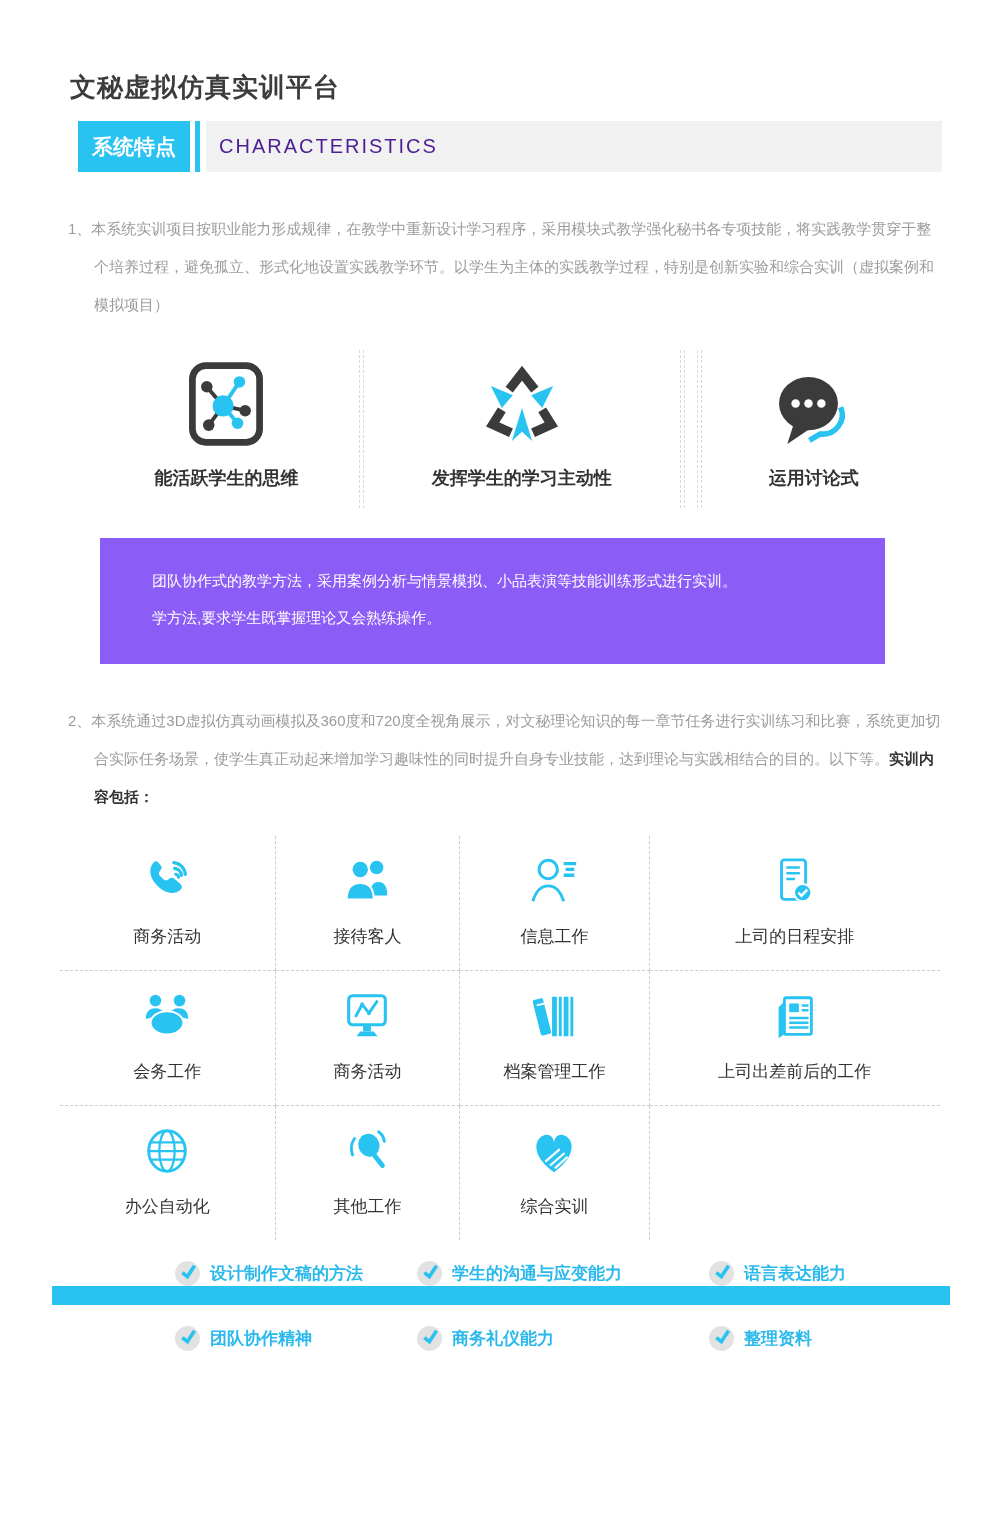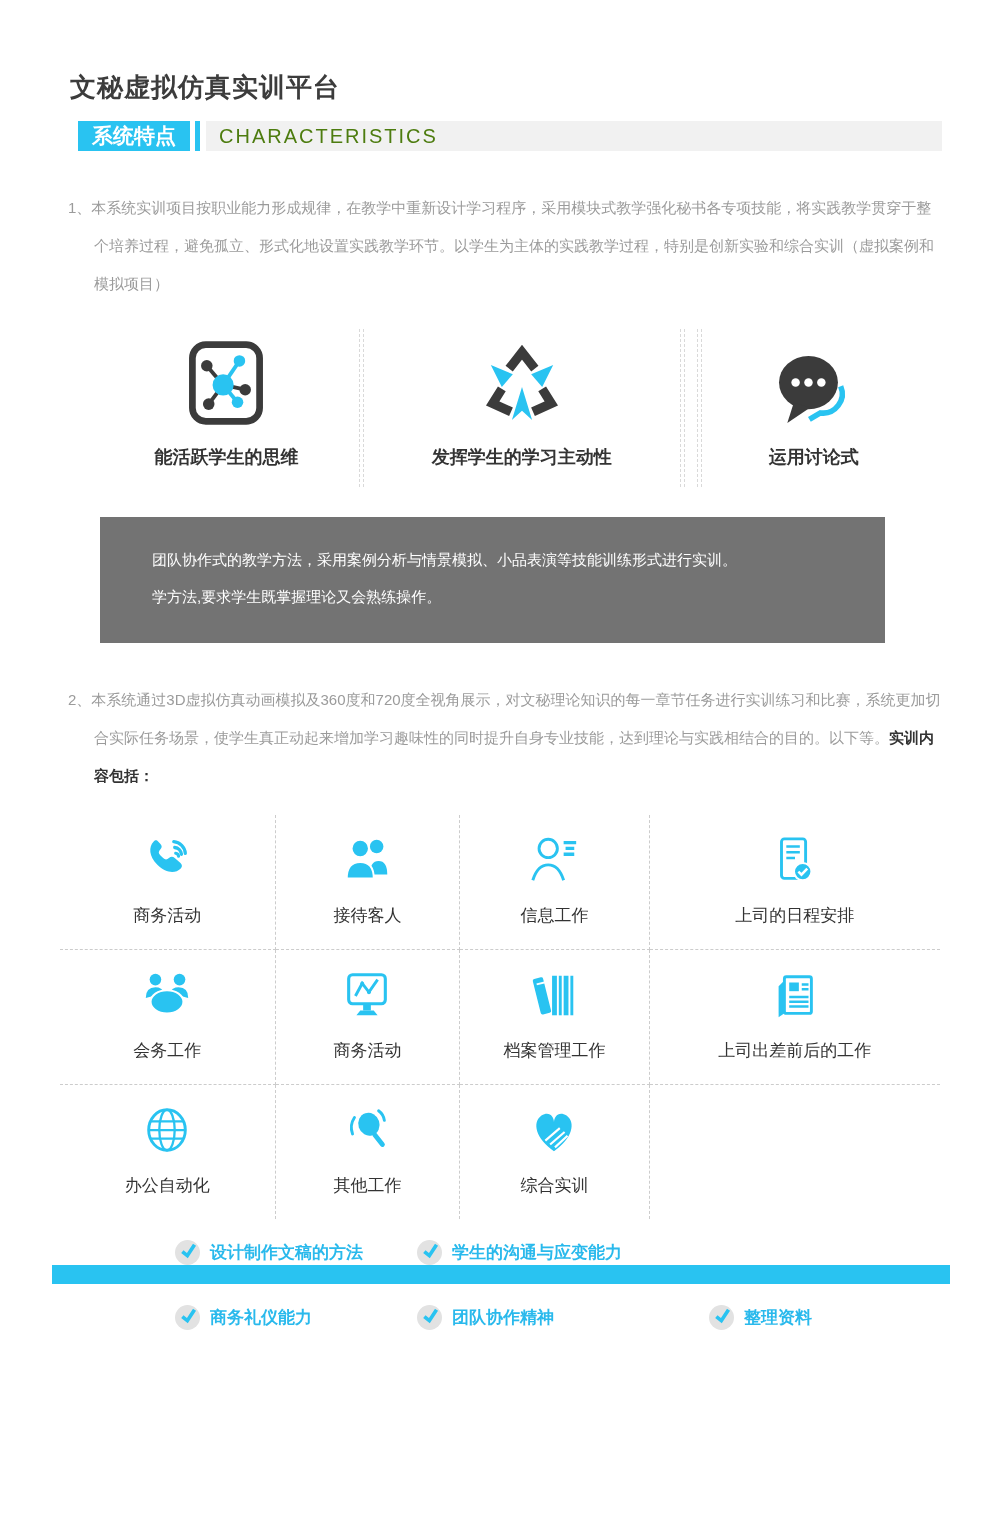--- a/index.html
+++ b/index.html
@@ -1,39 +1,39 @@
 <!DOCTYPE html>
 <html><head>
 <meta charset="utf-8">
 <style>
   html,body{margin:0;padding:0;background:#fff;}
   body{width:1000px;min-height:1525px;font-family:"Liberation Sans","DejaVu Sans",sans-serif;color:#333;}
   .page{position:relative;width:1000px;}
 
   
   .page-title{margin:70px 58px 0 70px;font-size:26px;font-weight:bold;color:#3c3c3c;letter-spacing:1px;}
-  .badge-row{display:flex;align-items:stretch;height:30px;margin:16px 58px 0 78px;border-radius:14px;}
+  .badge-row{display:flex;align-items:stretch;height:51px;margin:16px 58px 0 78px;border-radius:14px;}
   .badge{background:#29c3f1;color:#fff;font-size:21px;font-weight:bold;display:flex;align-items:center;padding:0 14px;}
   .badge-bar{width:5px;background:#29c3f1;margin-left:5px;}
-  .badge-strip{flex:1;background:#f1f1f1;margin-left:6px;display:flex;align-items:center;padding-left:13px;color:#4d7c0f;font-size:20px;letter-spacing:2px;}
+  .badge-strip{flex:1;background:#f1f1f1;margin-left:6px;display:flex;align-items:center;padding-left:13px;color:#4c1d95;font-size:20px;letter-spacing:2px;}
 
   
   .para{margin:38px 55px 0 68px;font-size:15px;line-height:38px;color:#9b9b9b;padding-left:26px;text-indent:-26px;}
   .para .bold-tail{color:#333;font-weight:bold;}
 
   
   .features{display:flex;margin:26px 80px 0 100px;align-items:stretch;}
   .feature{text-align:center;padding-bottom:18px;}
   .feature .ficon{height:102px;display:flex;align-items:flex-end;justify-content:center;}
   .feature-label{margin-top:14px;font-size:18px;font-weight:600;color:#333;}
   .fsep{width:3px;border-left:1px dashed #d9d9d9;border-right:1px dashed #d9d9d9;margin:0 6px;}
   .f1{flex:1.25;} .f2{flex:1.5;} .f3{flex:0.85;} .f4{flex:1.05;}
 
   
-  .highlight{margin:30px 115px 0 100px;background:#737373;color:#fff;padding:24px 40px 28px 52px;font-size:15px;line-height:37px;}
+  .highlight{margin:30px 115px 0 100px;background:#8b5cf6;color:#fff;padding:24px 40px 28px 52px;font-size:15px;line-height:37px;}
 
   
   .grid{display:grid;grid-template-columns:24.5% 21% 21.5% 33%;margin:20px 60px 0 60px;}
   .cell{text-align:center;padding:16px 0 22px;border-right:1px dashed #ccc;border-bottom:1px dashed #ccc;}
   .cell:nth-child(4n){border-right:none;}
   .cell:nth-child(n+9){border-bottom:none;}
   .cell .gicon{height:60px;display:flex;align-items:center;justify-content:center;}
   .cell-label{margin-top:13px;font-size:17px;color:#333;}
 
   
@@ -271,44 +271,52 @@
       <span class="ability-label">设计制作文稿的方法</span>
     </div>
     <div class="ability">
       <span class="check-badge">
           <svg width="22" height="22" viewBox="0 0 24 24">
             <path d="M6 12 l5 5 L20 6" fill="none" stroke="#29c3f1" stroke-width="4"></path>
           </svg>
         </span>
       <span class="ability-label">学生的沟通与应变能力</span>
     </div>
+    <div class="ability">
+      <span class="check-badge">
+          <svg width="22" height="22" viewBox="0 0 24 24">
+            <path d="M6 12 l5 5 L20 6" fill="none" stroke="#29c3f1" stroke-width="4"></path>
+          </svg>
+        </span>
+      <span class="ability-label">语言表达能力</span>
+    </div>
   </div>
 
   <div class="divider"></div>
 
   <div class="ability-row">
     <div class="ability">
       <span class="check-badge">
           <svg width="22" height="22" viewBox="0 0 24 24">
             <path d="M6 12 l5 5 L20 6" fill="none" stroke="#29c3f1" stroke-width="4"></path>
           </svg>
         </span>
+      <span class="ability-label">团队协作精神</span>
+    </div>
+    <div class="ability">
+      <span class="check-badge">
+          <svg width="22" height="22" viewBox="0 0 24 24">
+            <path d="M6 12 l5 5 L20 6" fill="none" stroke="#29c3f1" stroke-width="4"></path>
+          </svg>
+        </span>
       <span class="ability-label">商务礼仪能力</span>
     </div>
     <div class="ability">
       <span class="check-badge">
           <svg width="22" height="22" viewBox="0 0 24 24">
             <path d="M6 12 l5 5 L20 6" fill="none" stroke="#29c3f1" stroke-width="4"></path>
           </svg>
         </span>
-      <span class="ability-label">团队协作精神</span>
-    </div>
-    <div class="ability">
-      <span class="check-badge">
-          <svg width="22" height="22" viewBox="0 0 24 24">
-            <path d="M6 12 l5 5 L20 6" fill="none" stroke="#29c3f1" stroke-width="4"></path>
-          </svg>
-        </span>
       <span class="ability-label">整理资料</span>
     </div>
   </div>
 
 </div>
 
 </body></html>

